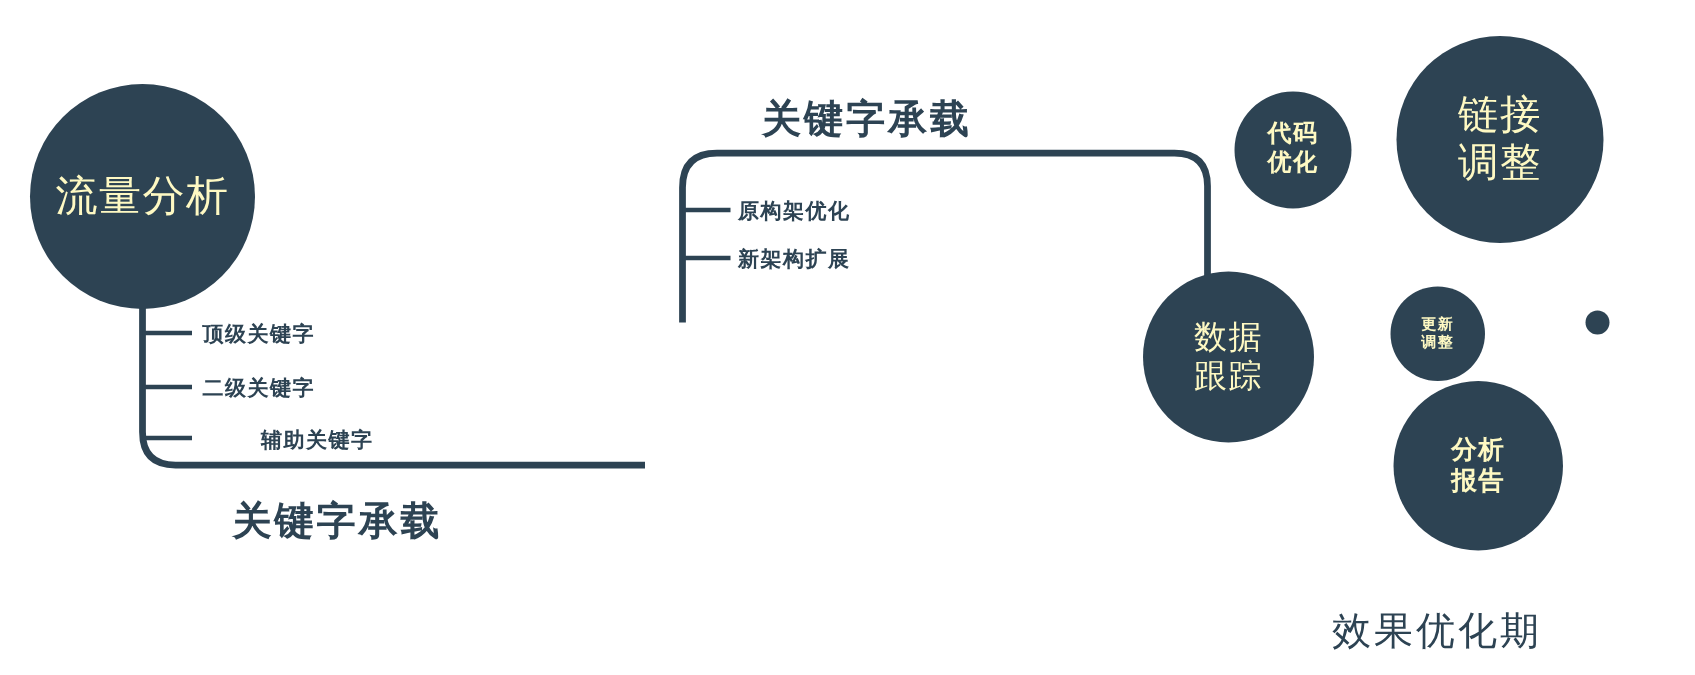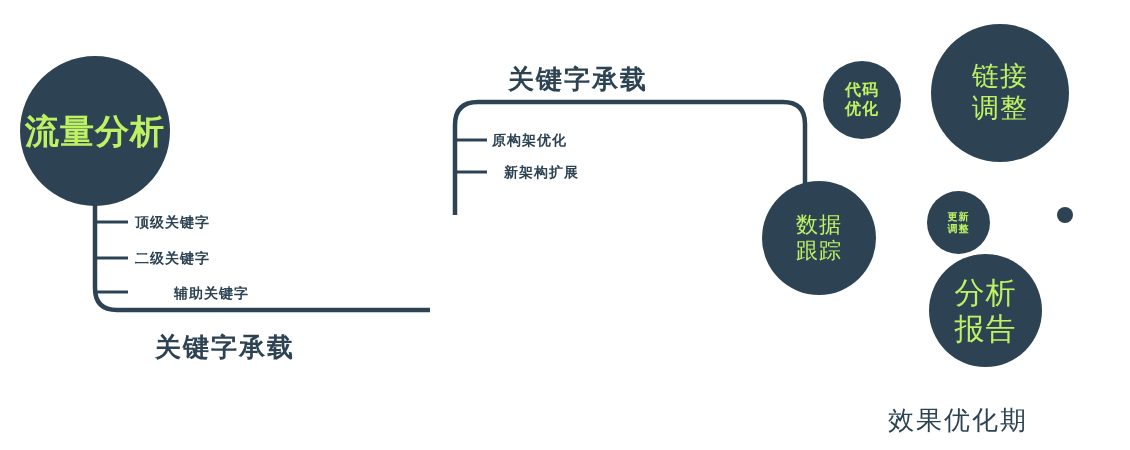--- a/index.html
+++ b/index.html
@@ -20,21 +20,21 @@
     position: absolute;
     left: 0; top: 0;
     width: 1130px; height: 450px;
     z-index: 0;
     color: var(--primary);
   }
   .circle {
     position: absolute;
     border-radius: 50%;
     background: var(--primary);
-    color: #bef264;
+    color: #fef9c3;
     display: flex;
     flex-direction: column;
     align-items: center;
     justify-content: center;
     text-align: center;
     z-index: 1;
     line-height: 1.18;
     letter-spacing: 1px;
   }
   .label {
@@ -68,21 +68,21 @@
 
     <path d="M 95 195 L 95 288 Q 95 310 117 310 L 430 310" fill="none" stroke="currentColor" stroke-width="4.5"></path>
 
     <path d="M 95 222 H 128 M 95 258 H 128 M 95 292 H 128" fill="none" stroke="currentColor" stroke-width="3"></path>
 
     <path d="M 455 215 L 455 125 Q 455 102 478 102 L 783 102 Q 805 102 805 124 L 805 190" fill="none" stroke="currentColor" stroke-width="4.5"></path>
 
     <path d="M 455 140 H 487 M 455 172 H 487" fill="none" stroke="currentColor" stroke-width="3"></path>
   </svg>
 
-  <div class="circle" style="left:20px; top:56px; width:150px; height:150px; font-size:34px; font-weight:700;">
+  <div class="circle" style="left:20px; top:56px; width:150px; height:150px; font-size:28px; font-weight:400;">
     <span>流量分析</span>
   </div>
 
 
   <div class="circle" style="left:762px; top:181px; width:114px; height:114px; font-size:22px; font-weight:500;">
     <span>数据</span>
     <span>跟踪</span>
   </div>
 
   <div class="circle" style="left:823px; top:61px; width:78px; height:78px; font-size:16px; font-weight:600;">
@@ -95,31 +95,31 @@
     <span>调整</span>
   </div>
 
   <div class="circle" style="left:927px; top:191px; width:63px; height:63px; font-size:10px; font-weight:700;">
     <span>更新</span>
     <span>调整</span>
   </div>
 
   <div class="circle" style="left:1057px; top:207px; width:16px; height:16px;"></div>
 
-  <div class="circle" style="left:929px; top:254px; width:113px; height:113px; font-size:30px; font-weight:400;text-align:right;">
+  <div class="circle" style="left:929px; top:254px; width:113px; height:113px; font-size:17px; font-weight:700;text-align:right;">
     <span>分析</span>
     <span>报告</span>
   </div>
 
   <div class="label tick-label" style="left:135px; top:214px;">顶级关键字</div>
   <div class="label tick-label" style="left:135px; top:250px;">二级关键字</div>
   <div class="label tick-label" style="left:135px; top:285px;padding-left:39px;">辅助关键字</div>
 
   <div class="label edge-label" style="left:155px; top:330px;">关键字承载</div>
 
   <div class="label tick-label" style="left:492px; top:132px;">原构架优化</div>
-  <div class="label tick-label" style="left:504px; top:164px;">新架构扩展</div>
+  <div class="label tick-label" style="left:492px; top:164px;">新架构扩展</div>
 
   <div class="label edge-label" style="left:508px; top:62px;">关键字承载</div>
 
   <div class="label footer-label" style="left:888px; top:403px;">效果优化期</div>
 
 </div>
 
 </body></html>

